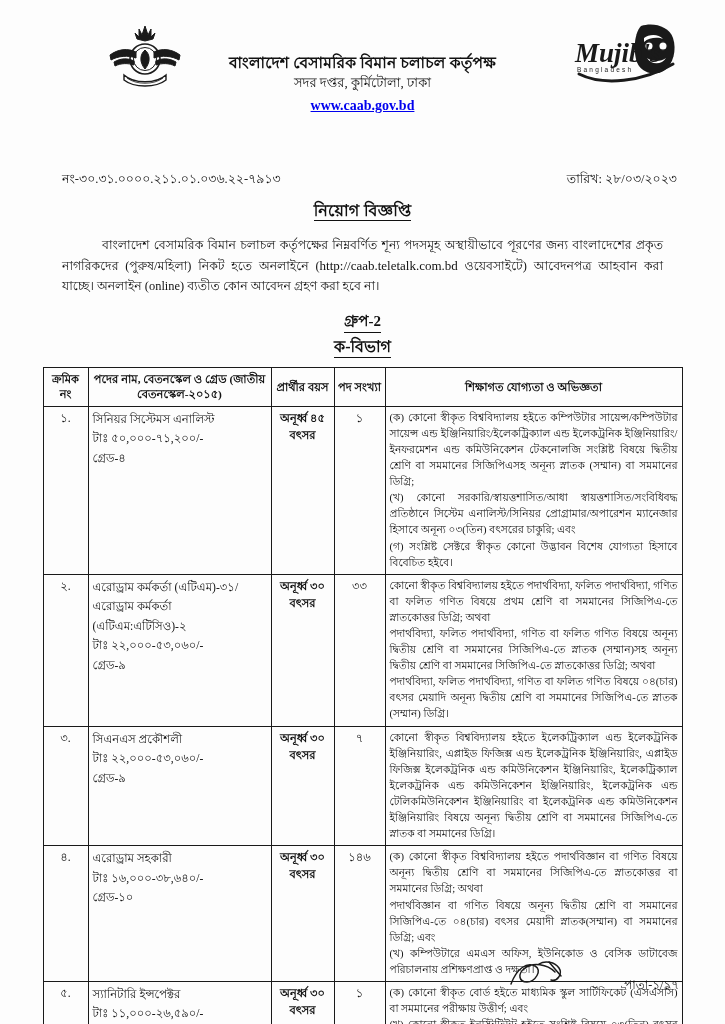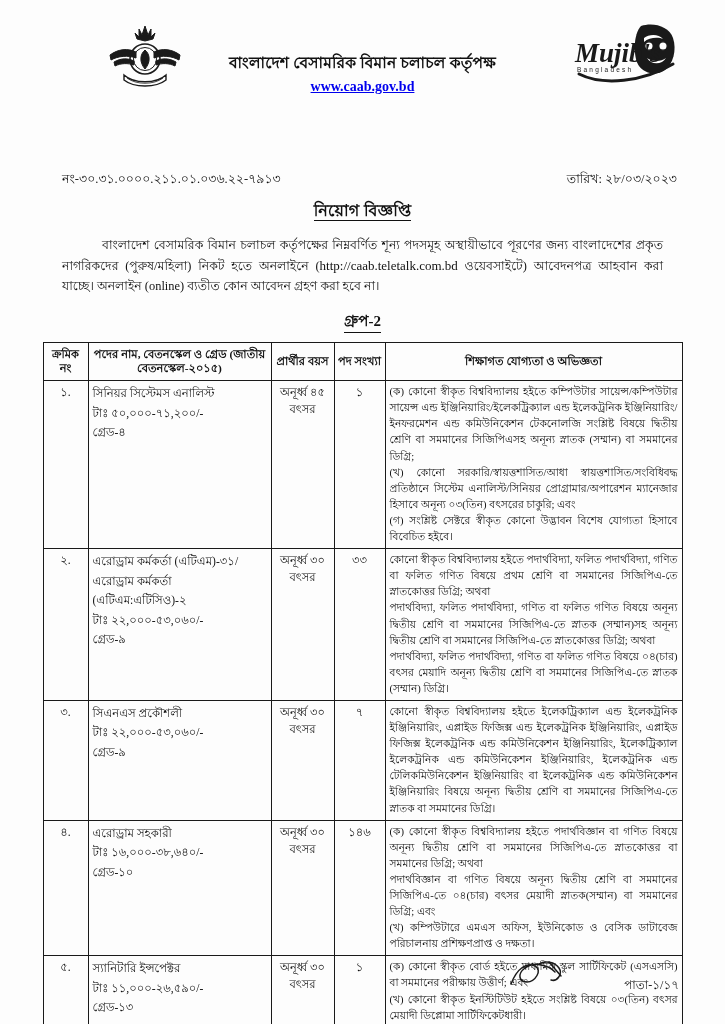--- a/index.html
+++ b/index.html
@@ -130,21 +130,21 @@
   table.posts thead th {
     text-align: center;
     font-weight: bold;
     font-size: 11.4px;
     line-height: 1.3;
     vertical-align: middle;
     padding: 4px 3px;
   }
   .c-sl    { width: 38px;  text-align: center; }
   .c-post  { width: 176px; }
-  .c-age   { width: 56px;  text-align: center; }
+  .c-age   { width: 56px;  text-align: center; font-weight: bold; }
   .c-num   { width: 44px;  text-align: center; }
   .c-qual  { width: 290px; }
 
   td.c-sl   { font-size: 11.6px; text-align: center; padding-top: 5px; }
   td.c-post { font-size: 11.6px; line-height: 1.68; padding-top: 5px; }
   td.c-age  { font-size: 11.4px; text-align: center; line-height: 1.5; padding-top: 5px; }
   td.c-num  { font-size: 11.6px; text-align: center; padding-top: 5px; }
   td.c-qual {
     font-size: 10.6px;
     line-height: 1.52;
@@ -216,39 +216,41 @@
           <path d="M6 54 C30 66 70 62 100 44" stroke="#1a1a1a" stroke-width="3" fill="none" stroke-linecap="round"></path>
 
           <text x="2" y="42" font-family="'Liberation Serif', serif" font-size="27" font-style="italic" font-weight="bold" fill="#1a1a1a">Mujib's</text>
           <text x="4" y="52" font-family="'Liberation Sans', sans-serif" font-size="6.5" letter-spacing="2.2" fill="#1a1a1a">Bangladesh</text>
         </g>
       </svg>
     </div>
 
     <div class="header-center">
       <div class="org-name">বাংলাদেশ বেসামরিক বিমান চলাচল কর্তৃপক্ষ</div>
+      <div class="org-line">সদর দপ্তর, কুর্মিটোলা, ঢাকা</div>
       <a class="org-url" href="#">www.caab.gov.bd</a>
     </div>
   </div>
 
   <div class="memo-row">
     <div>নং-৩০.৩১.০০০০.২১১.০১.০৩৬.২২-৭৯১৩</div>
     <div>তারিখ: ২৮/০৩/২০২৩</div>
   </div>
 
   <div class="notice-title">
     <span>নিয়োগ বিজ্ঞপ্তি</span>
   </div>
 
   <div class="intro">
     <span>বাংলাদেশ বেসামরিক বিমান চলাচল কর্তৃপক্ষের নিম্নবর্ণিত শূন্য পদসমূহ অস্থায়ীভাবে পূরণের জন্য বাংলাদেশের প্রকৃত নাগরিকদের (পুরুষ/মহিলা) নিকট হতে অনলাইনে (</span><span class="latin">http://caab.teletalk.com.bd</span><span> ওয়েবসাইটে) আবেদনপত্র আহবান করা যাচ্ছে। অনলাইন (online) ব্যতীত কোন আবেদন গ্রহণ করা হবে না।</span>
   </div>
 
   <div class="group-head">
     <div><span class="g1">গ্রুপ-2</span></div>
+    <div><span class="g2">ক-বিভাগ</span></div>
   </div>
 
   <table class="posts">
     <thead>
       <tr>
         <th class="c-sl">ক্রমিক নং</th>
         <th class="c-post">পদের নাম, বেতনস্কেল ও গ্রেড (জাতীয় বেতনস্কেল-২০১৫)</th>
         <th class="c-age">প্রার্থীর বয়স</th>
         <th class="c-num">পদ সংখ্যা</th>
         <th class="c-qual">শিক্ষাগত যোগ্যতা ও অভিজ্ঞতা</th>

